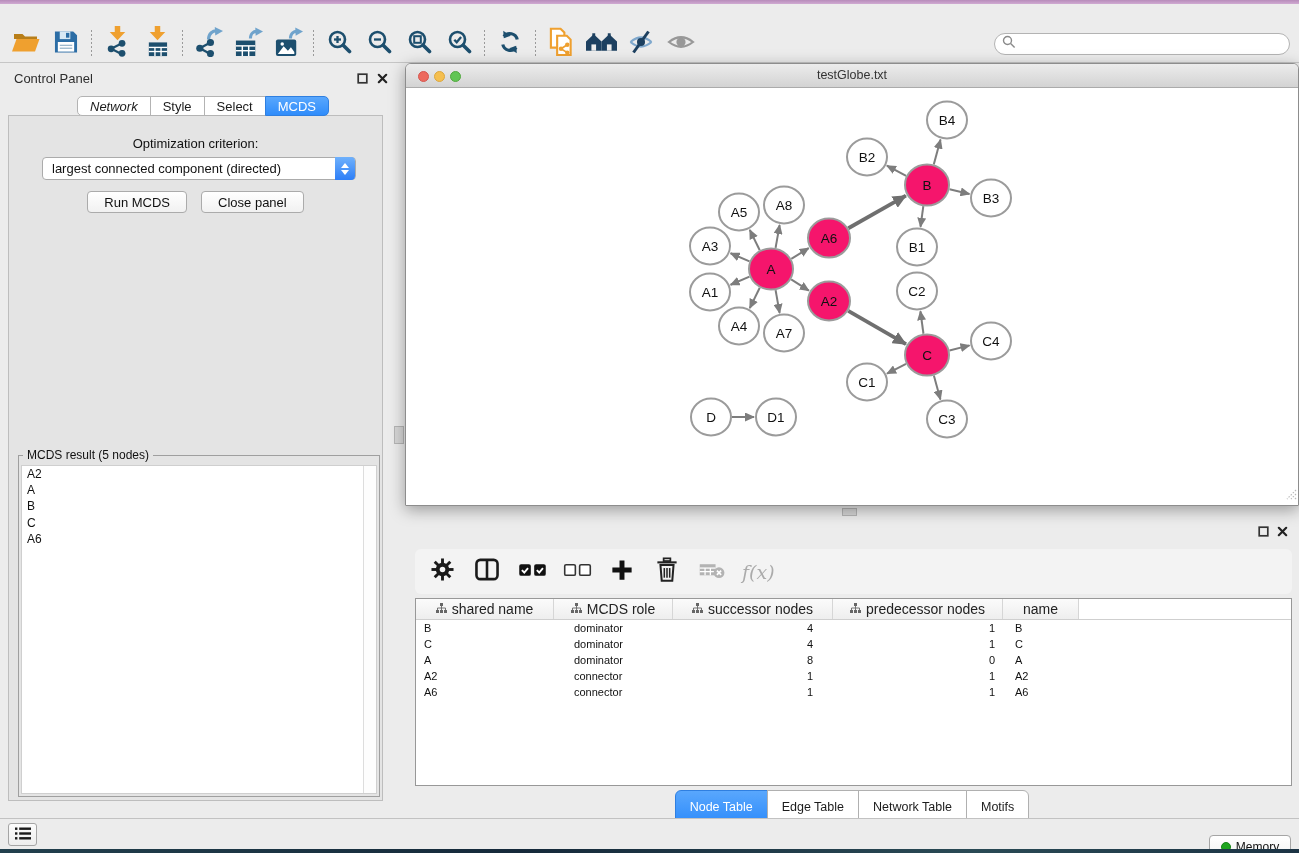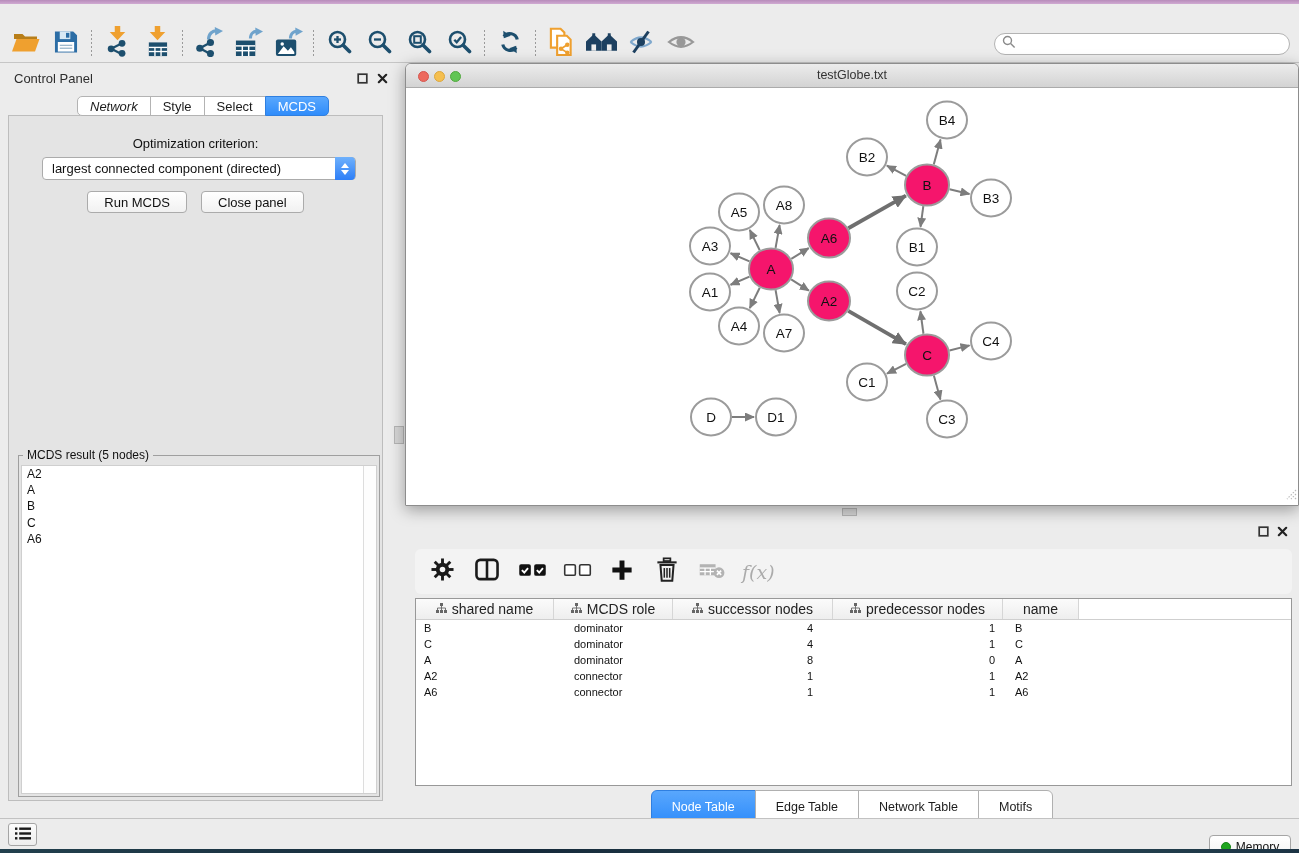--- a/index.html
+++ b/index.html
@@ -87,21 +87,21 @@
   .fx-label { font-family:"DejaVu Serif", serif; font-style:italic; font-size:19px; color:#ababab; }
 
   .tbl { position:absolute; left:415px; top:598px; width:877px; height:188px; background:#fff; border:1px solid #989898; overflow:hidden; }
   .tbl-header { display:flex; height:21px; border-bottom:1px solid #cfcfcf; }
   .tbl-hcell { background:linear-gradient(#fbfbfb,#eeeeee); border-right:1px solid #d6d6d6; display:flex;
     align-items:center; justify-content:center; gap:5px; font-size:14px; color:#222; }
   .tbl-row { display:flex; height:16px; align-items:center; }
   .tbl-cell { font-size:11px; color:#111; overflow:hidden; white-space:nowrap; }
 
   .bottom-tabs { position:absolute; left:405px; top:790px; width:894px; display:flex; justify-content:center; }
-  .bt-tab { height:34px; padding:0 20px; display:flex; align-items:center; background:#fff; border:1px solid #b0b0b0;
+  .bt-tab { height:34px; padding:0 14px; display:flex; align-items:center; background:#fff; border:1px solid #b0b0b0;
     margin-left:-1px; font-size:12.5px; color:#1c1c1c; cursor:pointer; }
   .bt-tab:first-child { border-radius:6px 0 0 6px; margin-left:0; }
   .bt-tab:last-child { border-radius:0 6px 6px 0; }
   .bt-tab.active { background:linear-gradient(#59a7fd,#2f8cfb); border-color:#2f7fe0; color:#fff; }
 
   
   .statusbar { position:absolute; left:0; top:818px; width:100%; height:31px; background:#ececec; border-top:1px solid #c2c2c2; }
   .list-btn { position:absolute; left:8px; top:4px; width:29px; height:23px; background:linear-gradient(#fcfcfc,#ededed);
     border:1px solid #a5a5a5; border-radius:3px; display:flex; align-items:center; justify-content:center; cursor:pointer; }
   .memory-btn { position:absolute; right:8px; top:16px; width:82px; height:23px; background:linear-gradient(#ffffff,#f2f2f2);

